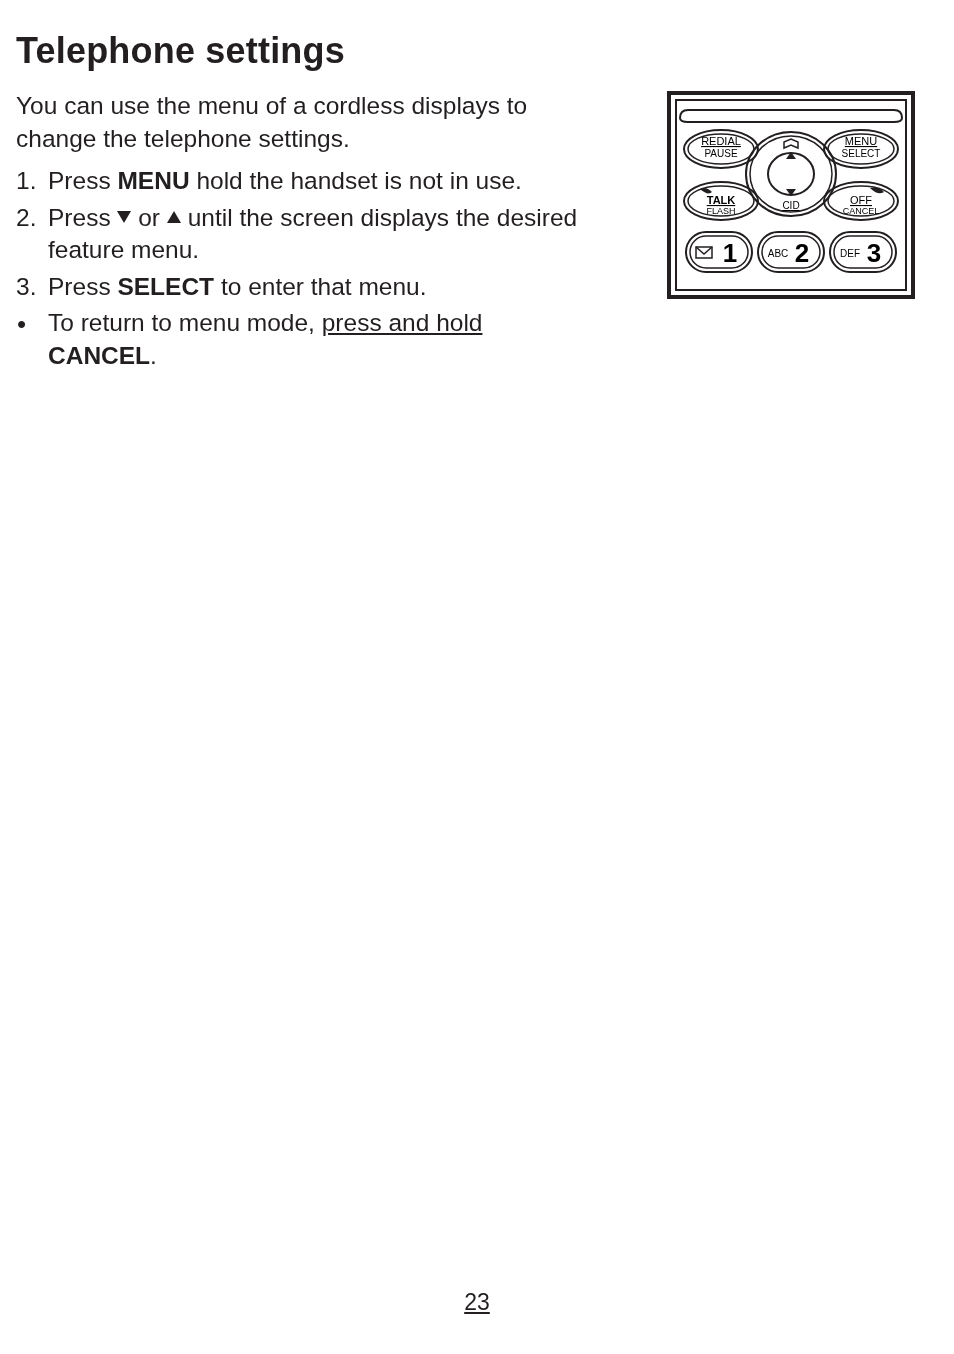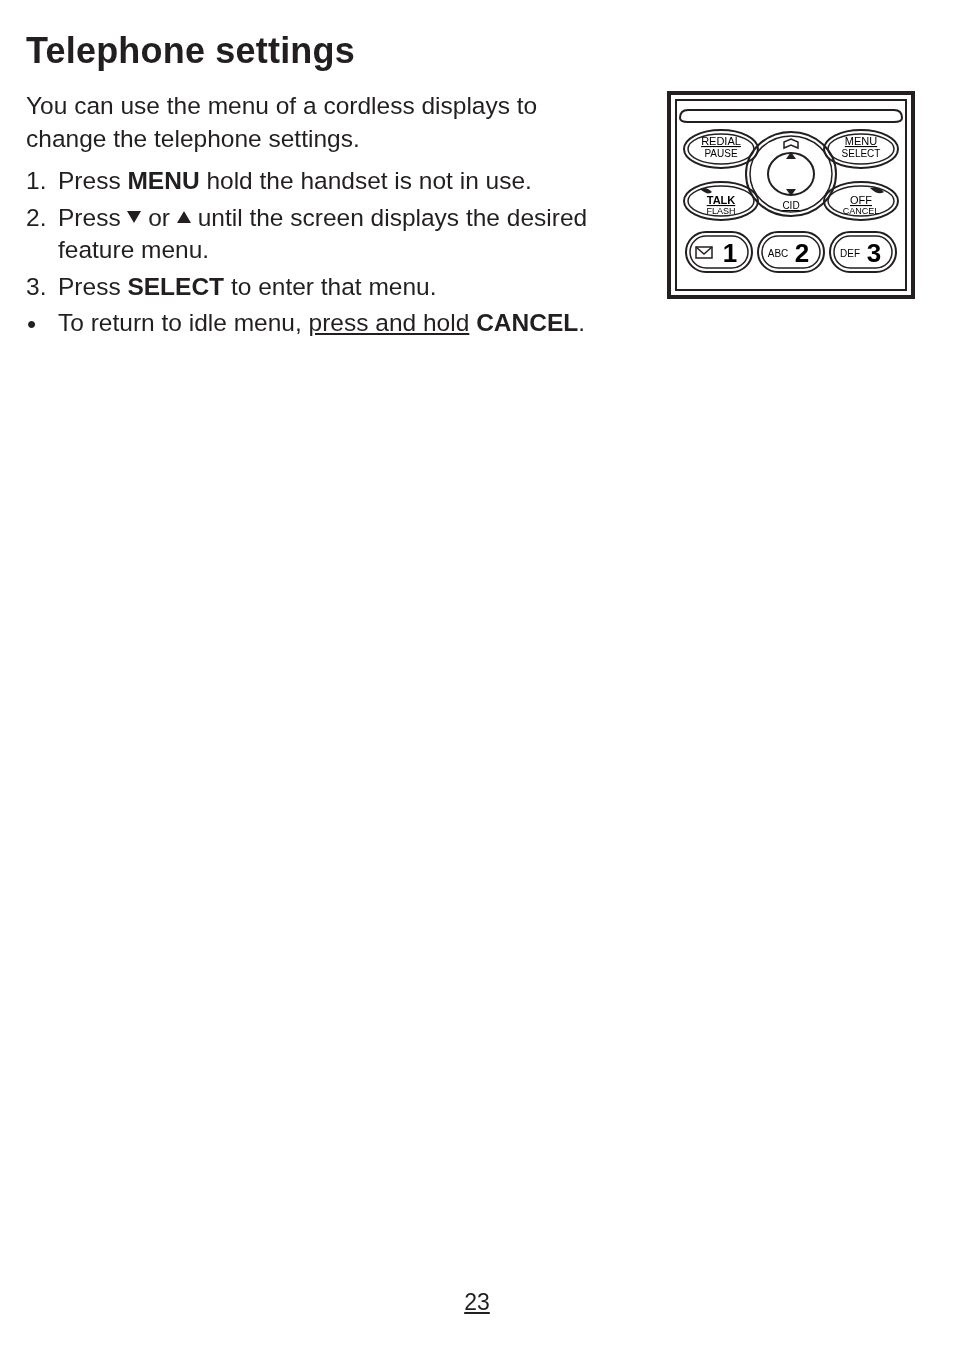--- a/index.html
+++ b/index.html
@@ -6,21 +6,21 @@
     margin: 0;
     padding: 0;
     background: #fff;
     color: #231f20;
     font-family: Arial, Helvetica, sans-serif;
   }
   .page {
     width: 954px;
     height: 1354px;
     box-sizing: border-box;
-    padding: 30px 38px 30px 26px;
+    padding: 30px 38px 30px 16px;
     position: relative;
   }
   h1.title {
     font-size: 36px;
     font-weight: bold;
     margin: 0 0 18px 0;
     letter-spacing: 0.2px;
   }
   h2.subtitle {
     font-size: 30px;
@@ -130,21 +130,21 @@
           <span>Press </span><span class="tri tri-down"></span><span> or </span><span class="tri tri-up"></span><span> until the screen displays the desired feature menu.</span>
         </li>
         <li>
           <span class="num">3.</span>
           <span>Press </span><span class="b">SELECT</span><span> to enter that menu.</span>
         </li>
       </ol>
 
       <ul class="bullets">
         <li>
-          <span>To return to idle menu, </span><span class="u">press and hold</span><span> </span><span class="b">CANCEL</span><span>.</span>
+          <span>To return to menu mode, </span><span class="u">press and hold</span><span> </span><span class="b">CANCEL</span><span>.</span>
         </li>
       </ul>
     </div>
 
     <div class="handset">
       <svg viewBox="0 0 250 210" width="250" height="210">
 
         <rect x="3" y="3" width="244" height="204" fill="none" stroke="#231f20" stroke-width="4"></rect>
         <rect x="10" y="10" width="230" height="190" fill="none" stroke="#231f20" stroke-width="2"></rect>
 

